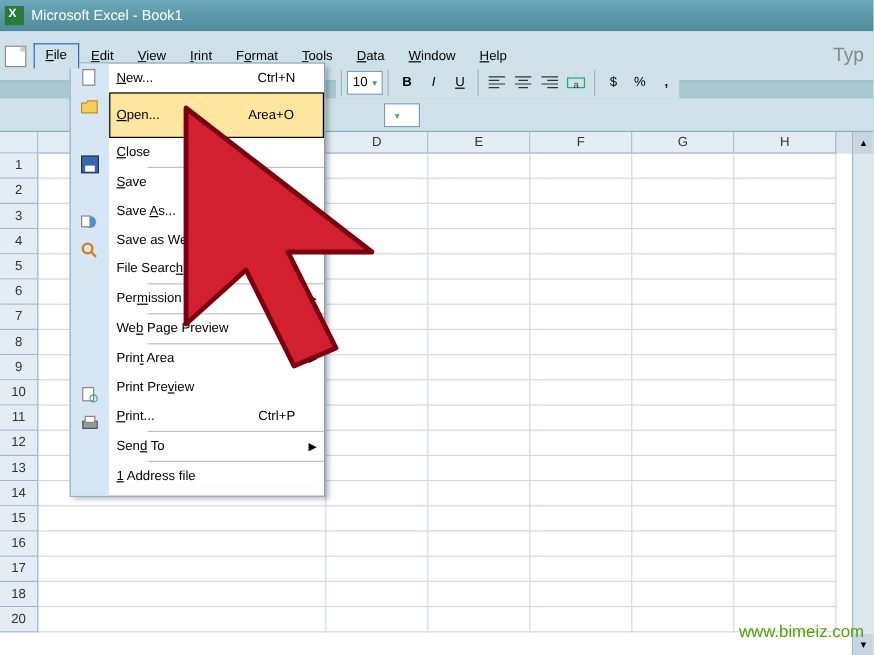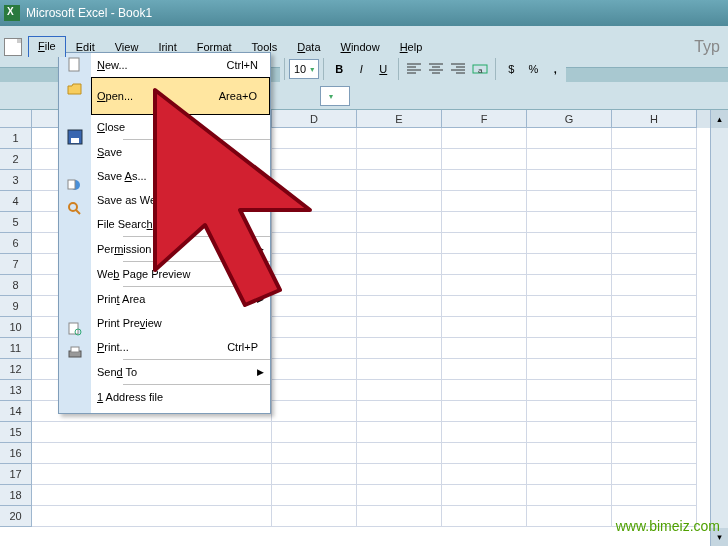--- a/index.html
+++ b/index.html
@@ -82,21 +82,21 @@
 }
 .dd-row {
   height: 24px;
   display: flex;
   align-items: center;
   padding: 0 6px;
   position: relative;
 }
 .dd-row.highlight { background: #ffe6a0; border: 1px solid #000; height: 38px; padding: 0 5px; }
 .dd-row .lbl .ul { text-decoration: underline; }
-.dd-row .shortcut { position: absolute; right: 12px; }
+.dd-row .shortcut { position: absolute; right: 24px; }
 .dd-row .arrow { position: absolute; right: 6px; font-size: 9px; }
 .dd-icon { height: 24px; display: flex; align-items: center; justify-content: center; }
 .dd-sep { height: 1px; background: #c0c0c0; margin-left: 32px; }
 .dd-icon svg, .tb-btn svg { display: block; }
 .formula-bar-stub {
   position: absolute;
   left: 0; top: 82px;
   height: 28px;
   width: 100%;
   background: #cfe1e8;

